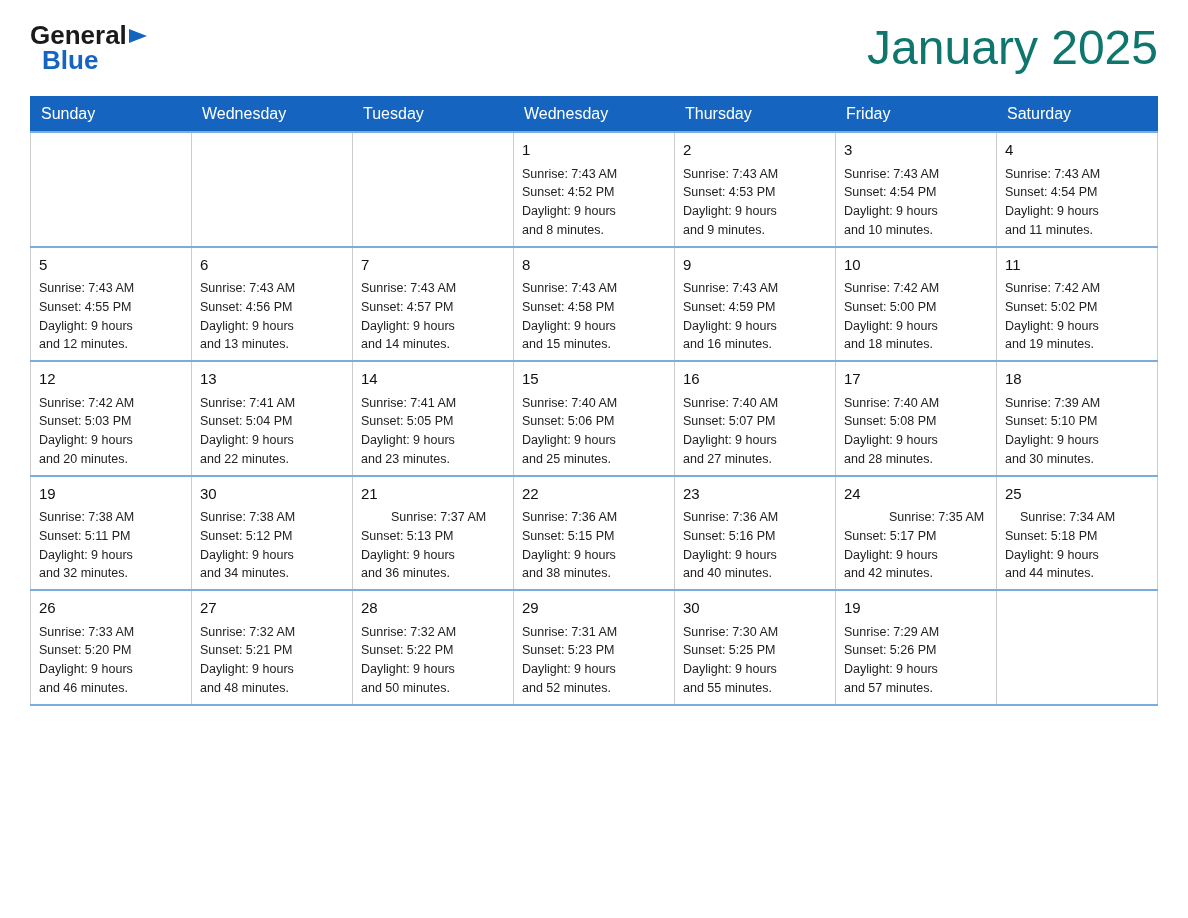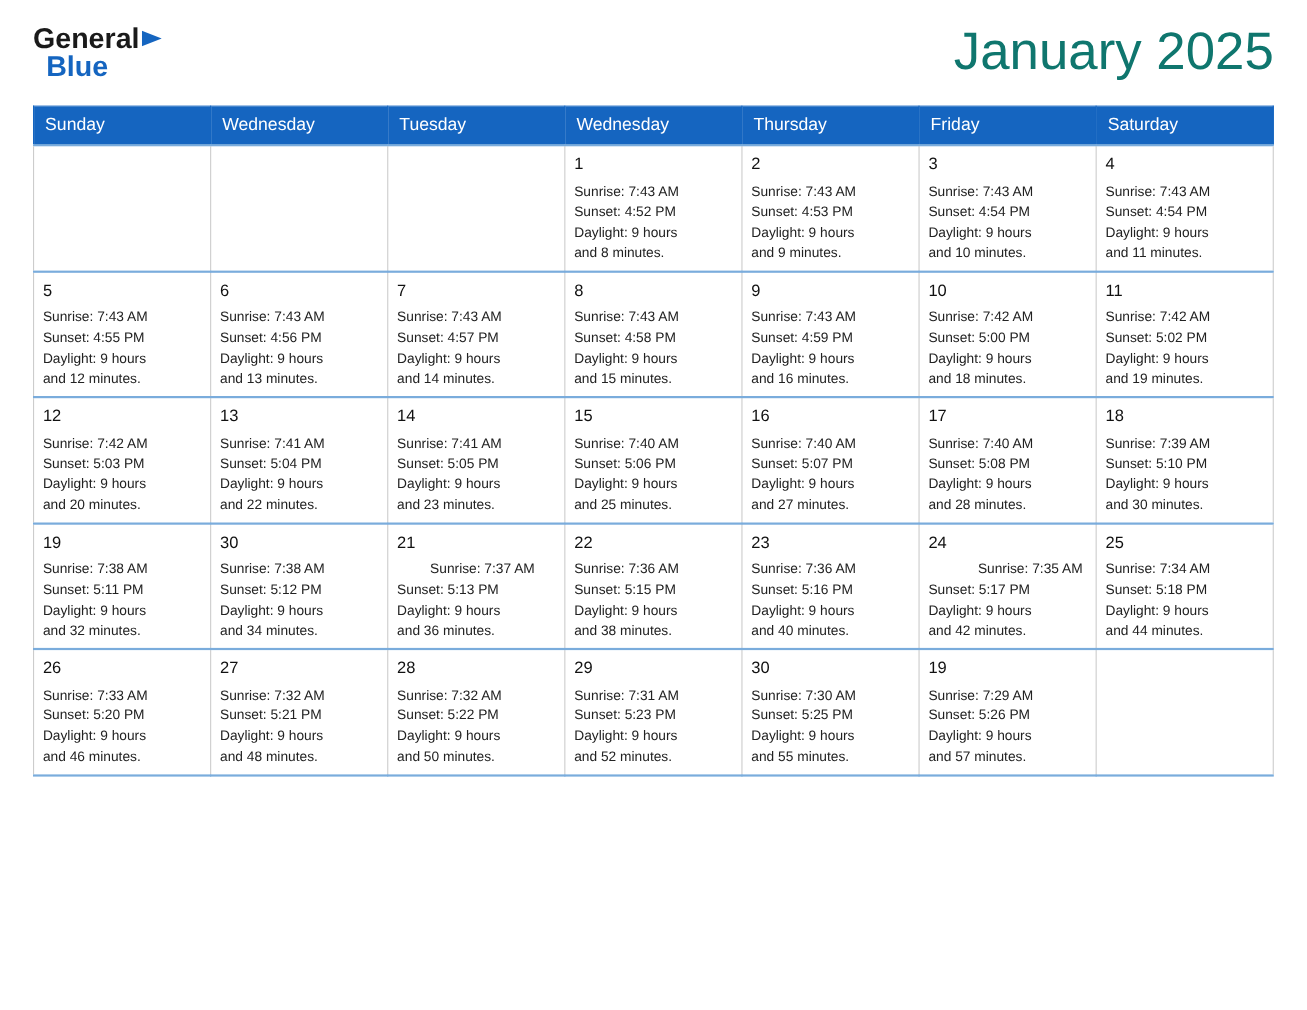--- a/index.html
+++ b/index.html
@@ -208,21 +208,21 @@
 Daylight: 9 hours
 and 38 minutes.</span></td>
         <td><span class="day-num">23</span><span style="white-space: pre-line;">Sunrise: 7:36 AM
 Sunset: 5:16 PM
 Daylight: 9 hours
 and 40 minutes.</span></td>
         <td><span class="day-num">24</span><span style="white-space: pre-line; margin-left: 45px;">Sunrise: 7:35 AM
 Sunset: 5:17 PM
 Daylight: 9 hours
 and 42 minutes.</span></td>
-        <td><span class="day-num">25</span><span style="white-space: pre-line;">Sunrise: 7:34 AM
+        <td><span class="day-num">25</span><span style="white-space: pre-line; margin-left: 15px;">Sunrise: 7:34 AM
 Sunset: 5:18 PM
 Daylight: 9 hours
 and 44 minutes.</span></td>
       </tr>
       <tr>
         <td><span class="day-num">26</span><span style="white-space: pre-line;">Sunrise: 7:33 AM
 Sunset: 5:20 PM
 Daylight: 9 hours
 and 46 minutes.</span></td>
         <td><span class="day-num">27</span><span style="white-space: pre-line;">Sunrise: 7:32 AM

